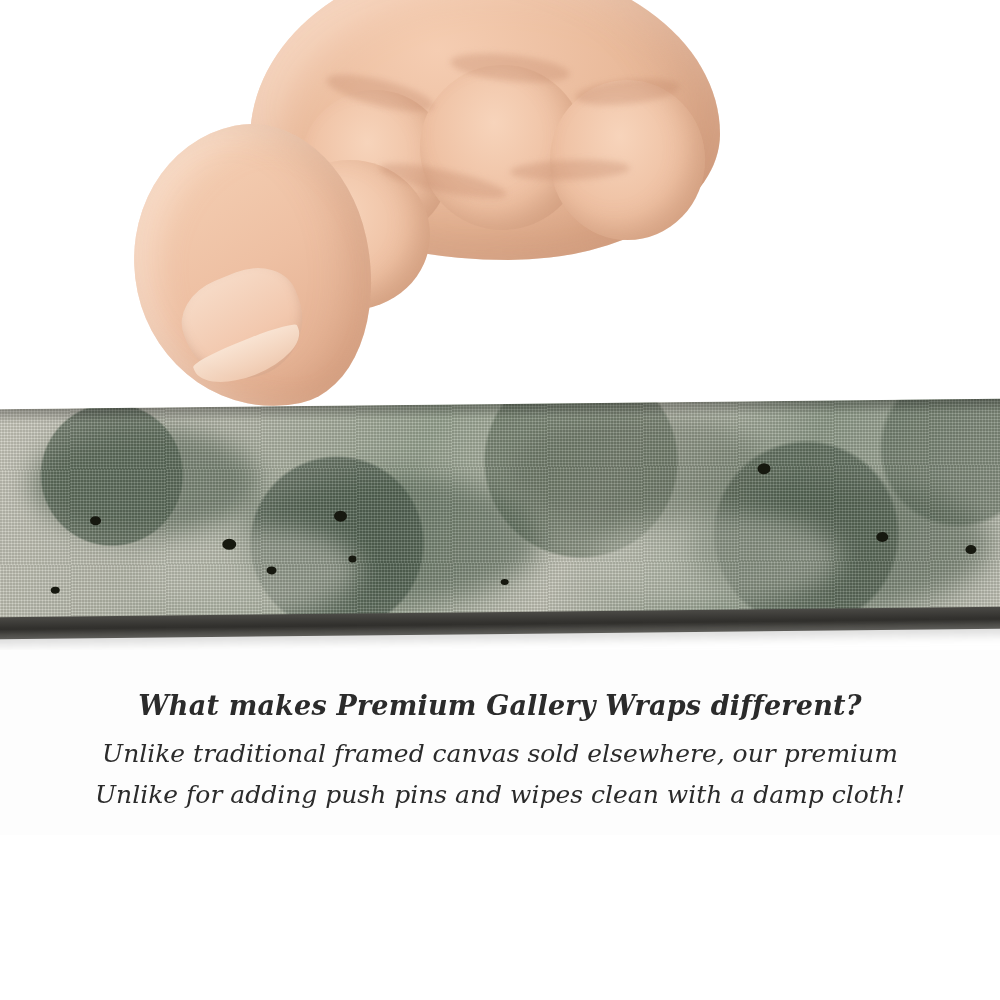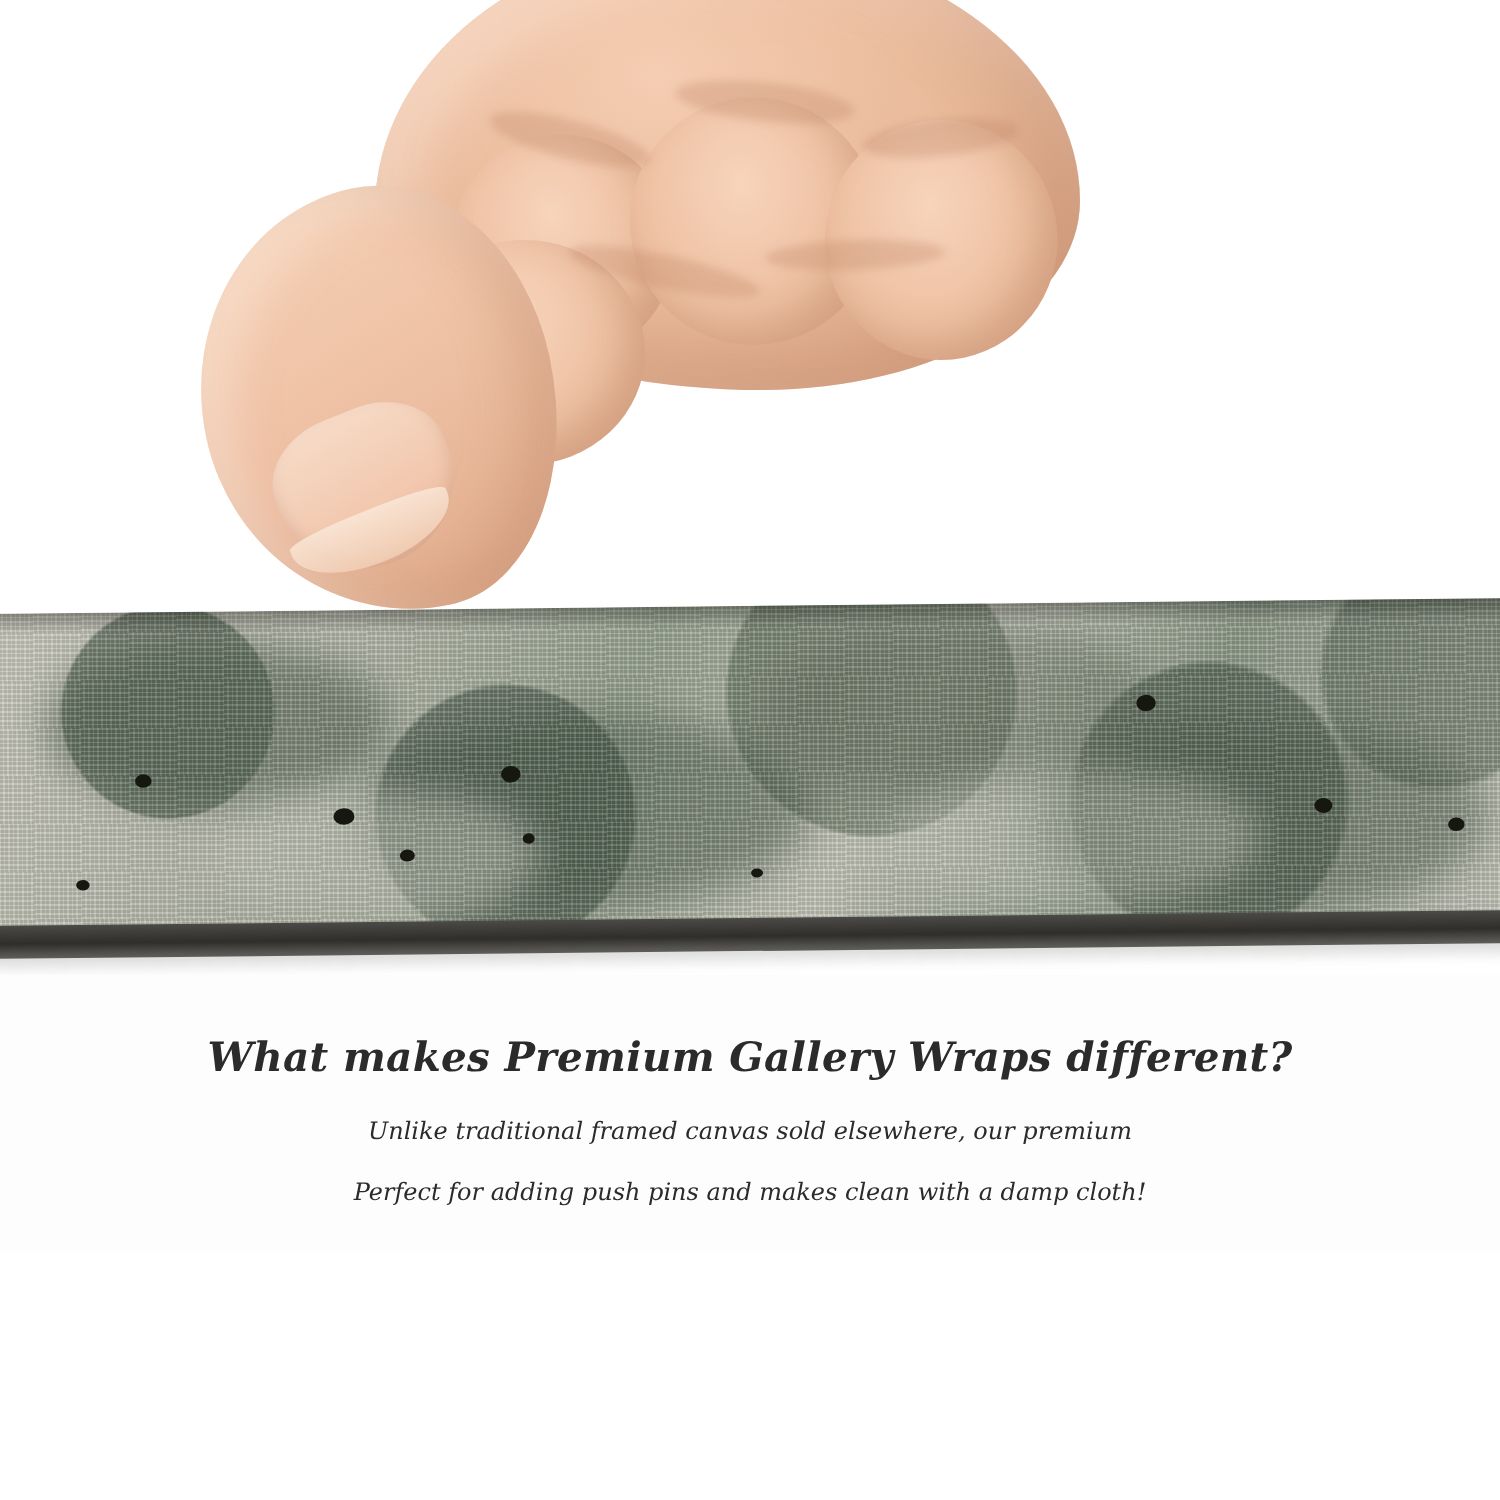--- a/index.html
+++ b/index.html
@@ -199,21 +199,21 @@
     font-family: "DejaVu Serif", serif;
     font-style: italic;
   }
   .caption-title {
     font-size: 27px;
     font-weight: 700;
     letter-spacing: .2px;
     margin-bottom: 12px;
   }
   .caption-line {
-    font-size: 16px;
+    font-size: 25px;
     line-height: 41px;
     font-weight: 400;
   }
 </style>
 </head>
 <body>
 
 <div class="promo">
 
   <div class="photo">
@@ -255,16 +255,16 @@
       <div class="speck sp10"></div>
       <div class="strip-shadow-top"></div>
     </div>
     <div class="strip-edge"></div>
     <div class="strip-drop"></div>
   </div>
 
   <div class="caption">
     <div class="caption-title">What makes Premium Gallery Wraps different?</div>
     <div class="caption-line">Unlike traditional framed canvas sold elsewhere, our premium</div>
-    <div class="caption-line">Perfect for adding push pins and makes clean with a damp cloth!</div>
+    <div class="caption-line">Unlike for adding push pins and wipes clean with a damp cloth!</div>
   </div>
 
 </div>
 
 </body></html>

